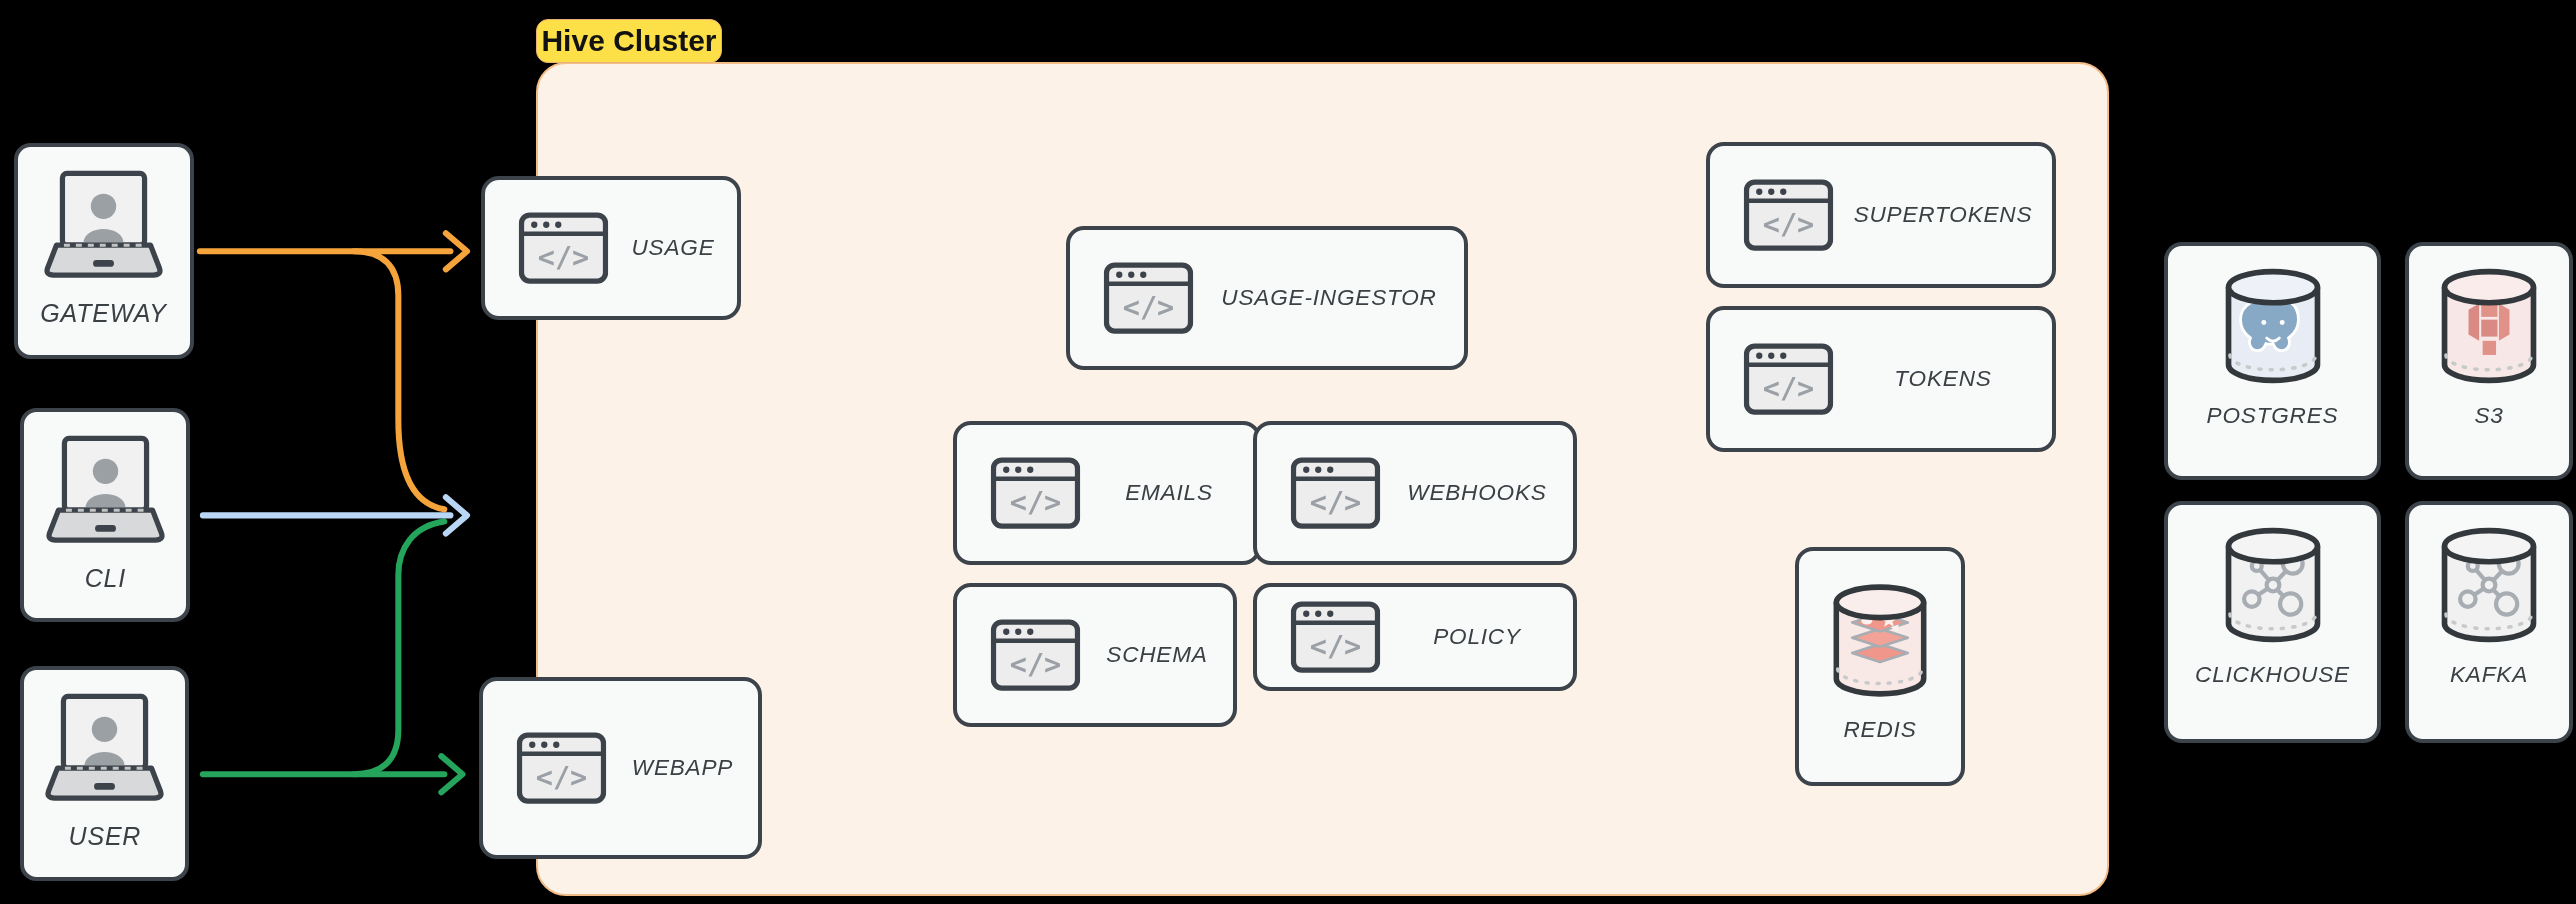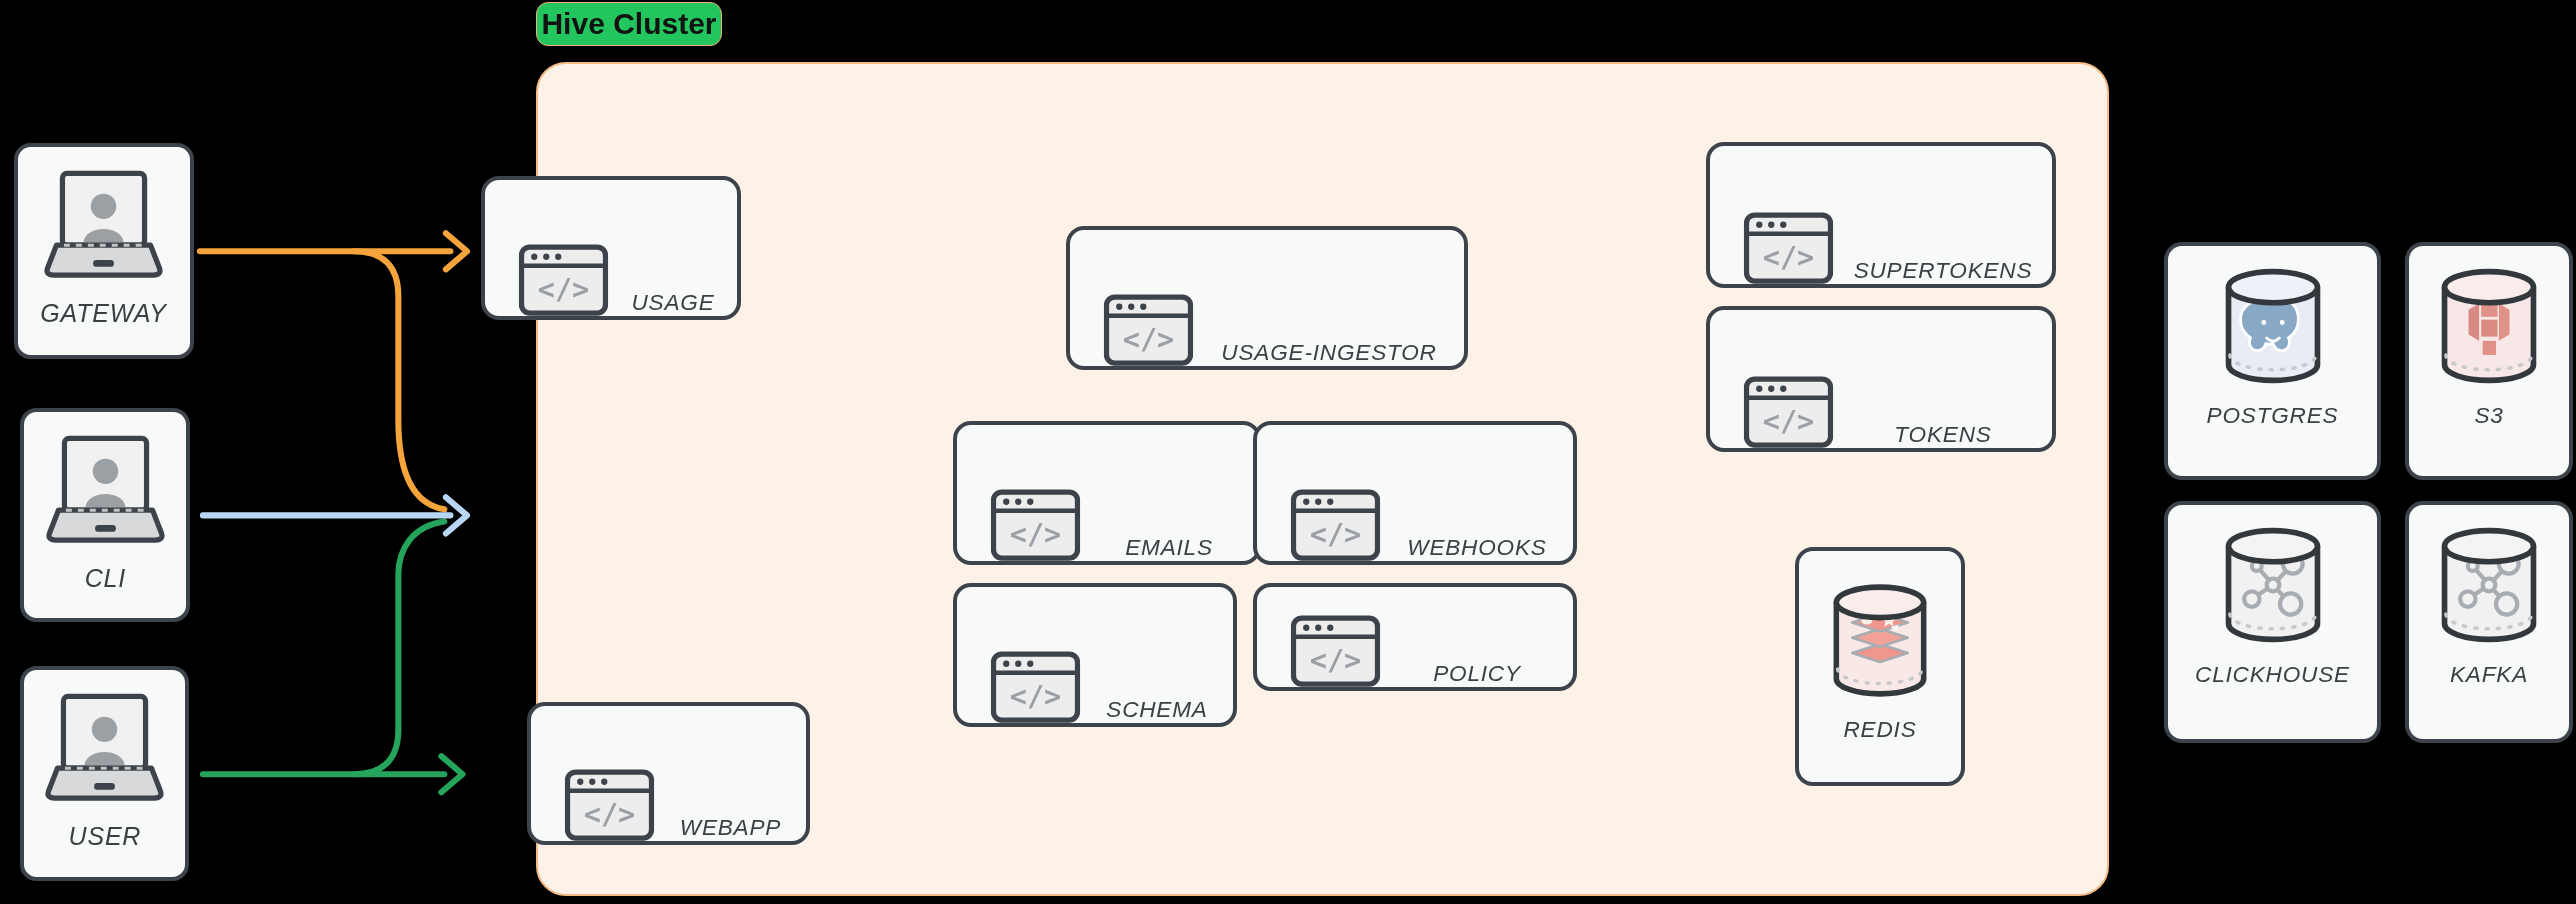--- a/index.html
+++ b/index.html
@@ -1,47 +1,47 @@
 <!DOCTYPE html>
 <html style="font-size:12px"><head>
 <meta charset="utf-8">
 <style>
   html,body{margin:0;padding:0;background:#000;}
   #canvas{position:relative;width:2576px;height:904px;background:#000;overflow:hidden;
           font-family:"Liberation Sans",sans-serif;}
   
   #cluster{position:absolute;left:536px;top:62px;width:1569px;height:830px;
            background:#fdf2e8;border:2.3px solid #f3bc87;border-radius:30px;z-index:0;}
-  #badge{position:absolute;left:536px;top:2px;width:184px;height:42px;z-index:3;
-         background:#22c55e;border:1.5px solid #eab177;border-radius:12px;
+  #badge{position:absolute;left:536px;top:19px;width:184px;height:42px;z-index:3;
+         background:#fde047;border:1.5px solid #eab177;border-radius:12px;
          display:flex;align-items:center;justify-content:center;
          font-size:30px;font-weight:600;color:#121212;}
   
   .node{position:absolute;background:#f8f9f9;border:4.5px solid #3d434a;border-radius:18px;
         box-sizing:border-box;z-index:2;}
   .label{color:#3b4045;font-style:italic;letter-spacing:0.8px;white-space:nowrap;}
   
   .client{display:flex;flex-direction:column;align-items:center;justify-content:flex-start;
           padding-top:22px;border-radius:16.6px;}
   .client .label{font-size:25px;margin-top:18px;}
   
-  .service{display:flex;align-items:flex-end;}
+  .service{display:flex;align-items:center;}
   .service .icon-wrap{margin-left:33px;flex:0 0 auto;display:flex;}
   .service .label{font-size:22.6px;flex:1;text-align:center;}
   
   .db{display:flex;flex-direction:column;align-items:center;justify-content:flex-start;
       padding-top:20px;}
   .db .label{font-size:22.6px;margin-top:16.6px;}
   
   #n-gateway{left:13.6px;top:143px;width:180px;height:216px;}
   #n-cli{left:20.4px;top:408px;width:170px;height:214px;}
   #n-user{left:20.4px;top:666px;width:169px;height:215px;}
   #n-usage{left:481px;top:176px;width:260px;height:144px;}
   #n-server-cdn{left:482px;top:442px;width:345px;height:142px;}
-  #n-webapp{left:479px;top:702px;width:283px;height:143px;margin-left:48px;}
+  #n-webapp{left:479px;top:677px;width:283px;height:182px;}
   #n-usage-ingestor{left:1066px;top:226px;width:402px;height:144px;}
   #n-emails{left:953px;top:421px;width:308px;height:144px;}
   #n-webhooks{left:1253px;top:421px;width:324px;height:144px;}
   #n-schema{left:953px;top:583px;width:284px;height:144px;}
   #n-policy{left:1253px;top:583px;width:324px;height:108px;}
   #n-supertokens{left:1706px;top:142px;width:350px;height:146px;}
   #n-tokens{left:1706px;top:306px;width:350px;height:146px;}
   #n-redis{left:1795px;top:547px;width:170px;height:239px;padding-top:30px;}
   #n-postgres{left:2164px;top:242px;width:217px;height:238px;}
   #n-s3{left:2405px;top:242px;width:168px;height:238px;}

